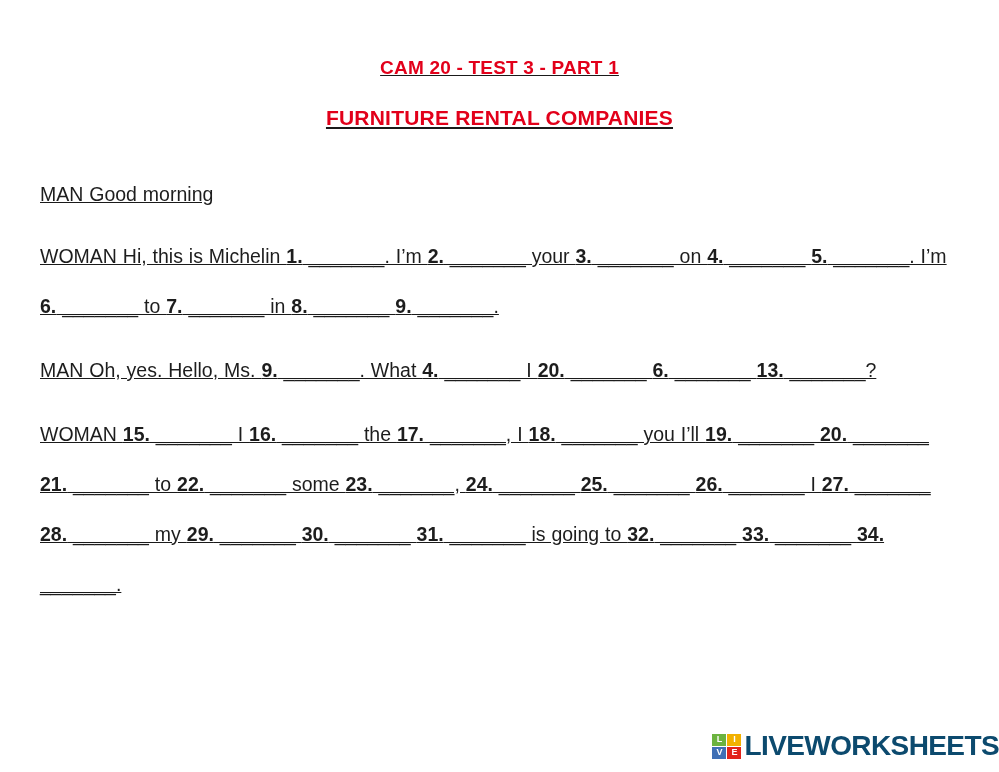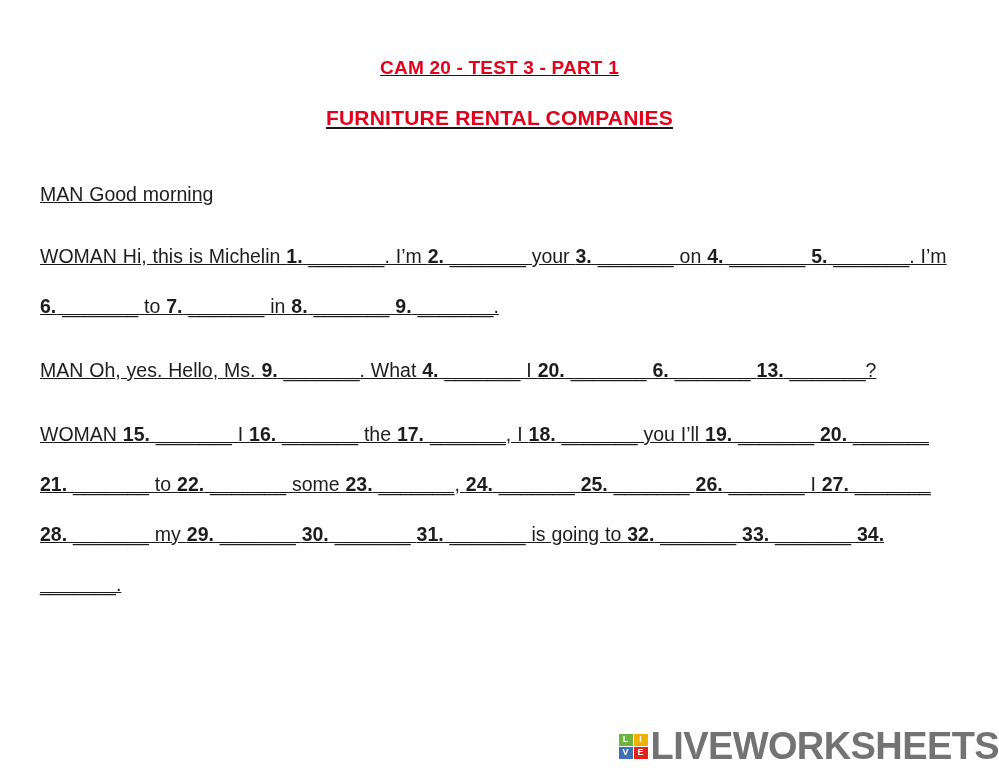--- a/index.html
+++ b/index.html
@@ -91,23 +91,23 @@
     font-size: 9px;
     font-weight: bold;
     color: #ffffff;
     line-height: 1;
   }
   .logo-cell.c-l { background: #6cb33f; }
   .logo-cell.c-i { background: #f2b100; }
   .logo-cell.c-v { background: #3f6fb5; }
   .logo-cell.c-e { background: #e2231a; }
   .logo-word {
-    font-size: 38px;
+    font-size: 28px;
     font-weight: bold;
-    color: #737373;
+    color: #0c4a6e;
     letter-spacing: -0.6px;
     line-height: 1;
   }
 </style>
 </head>
 <body>
 
 <div class="sheet">
 
   <div class="title-block">

